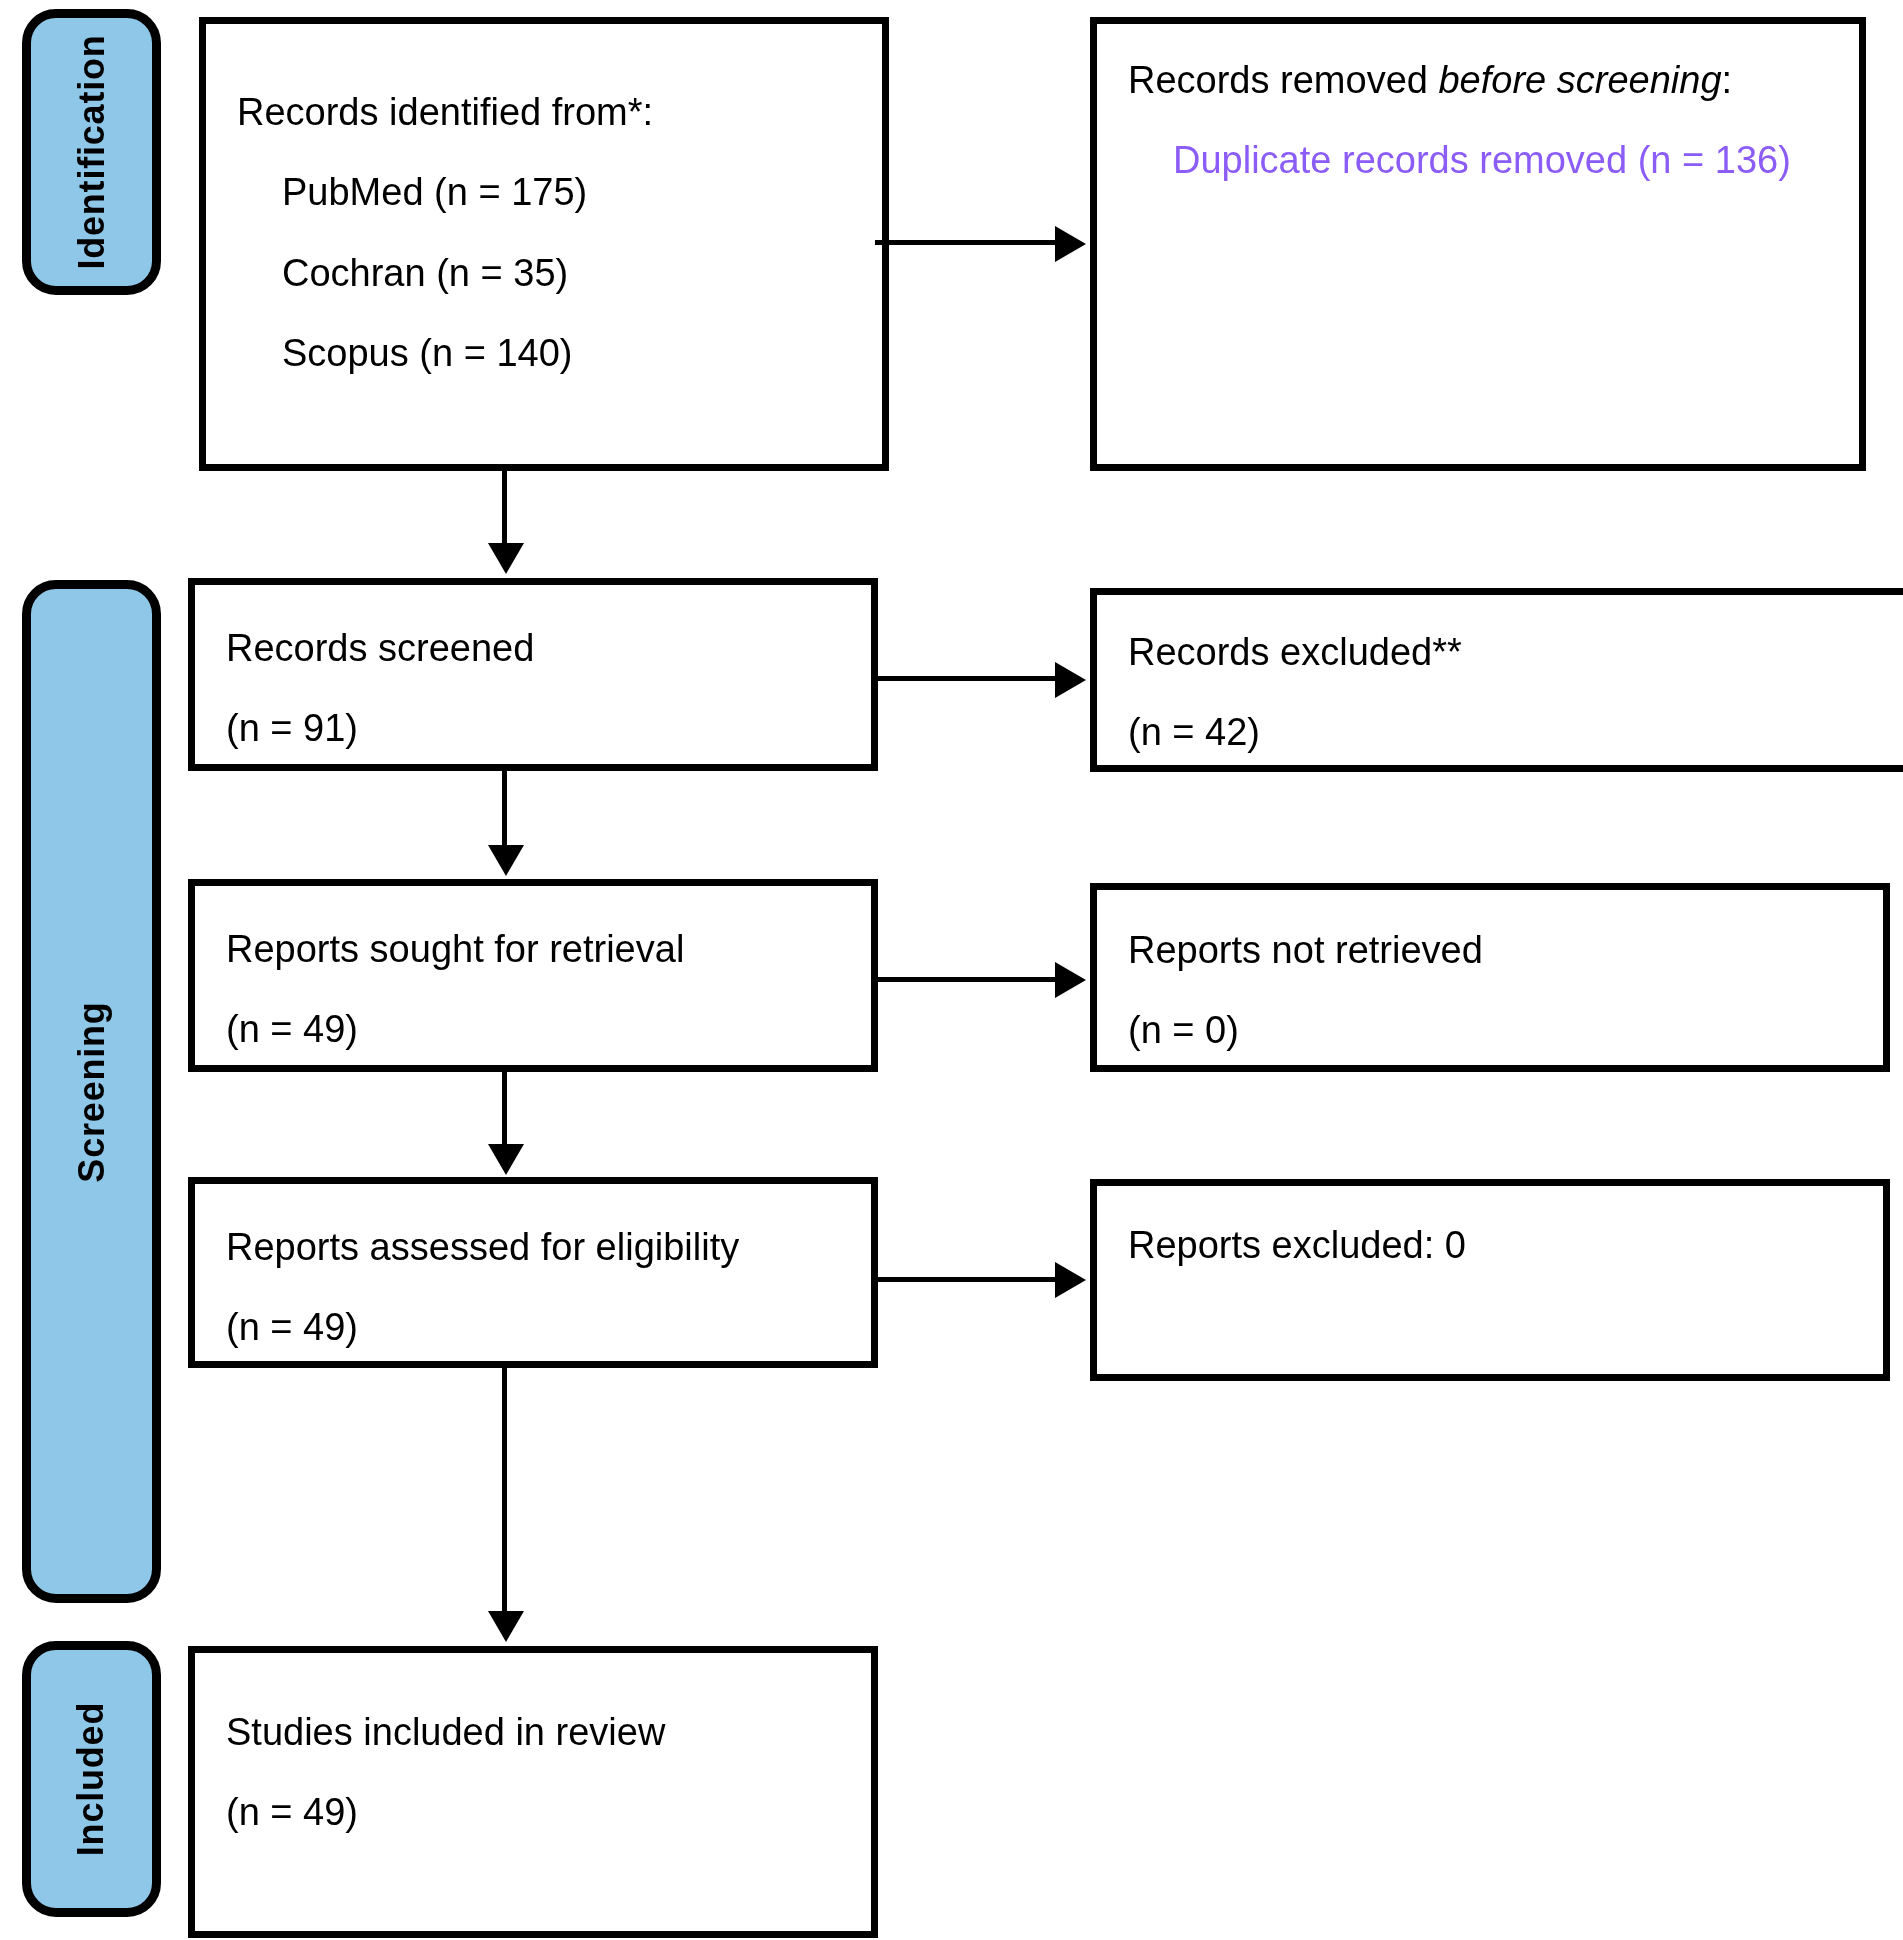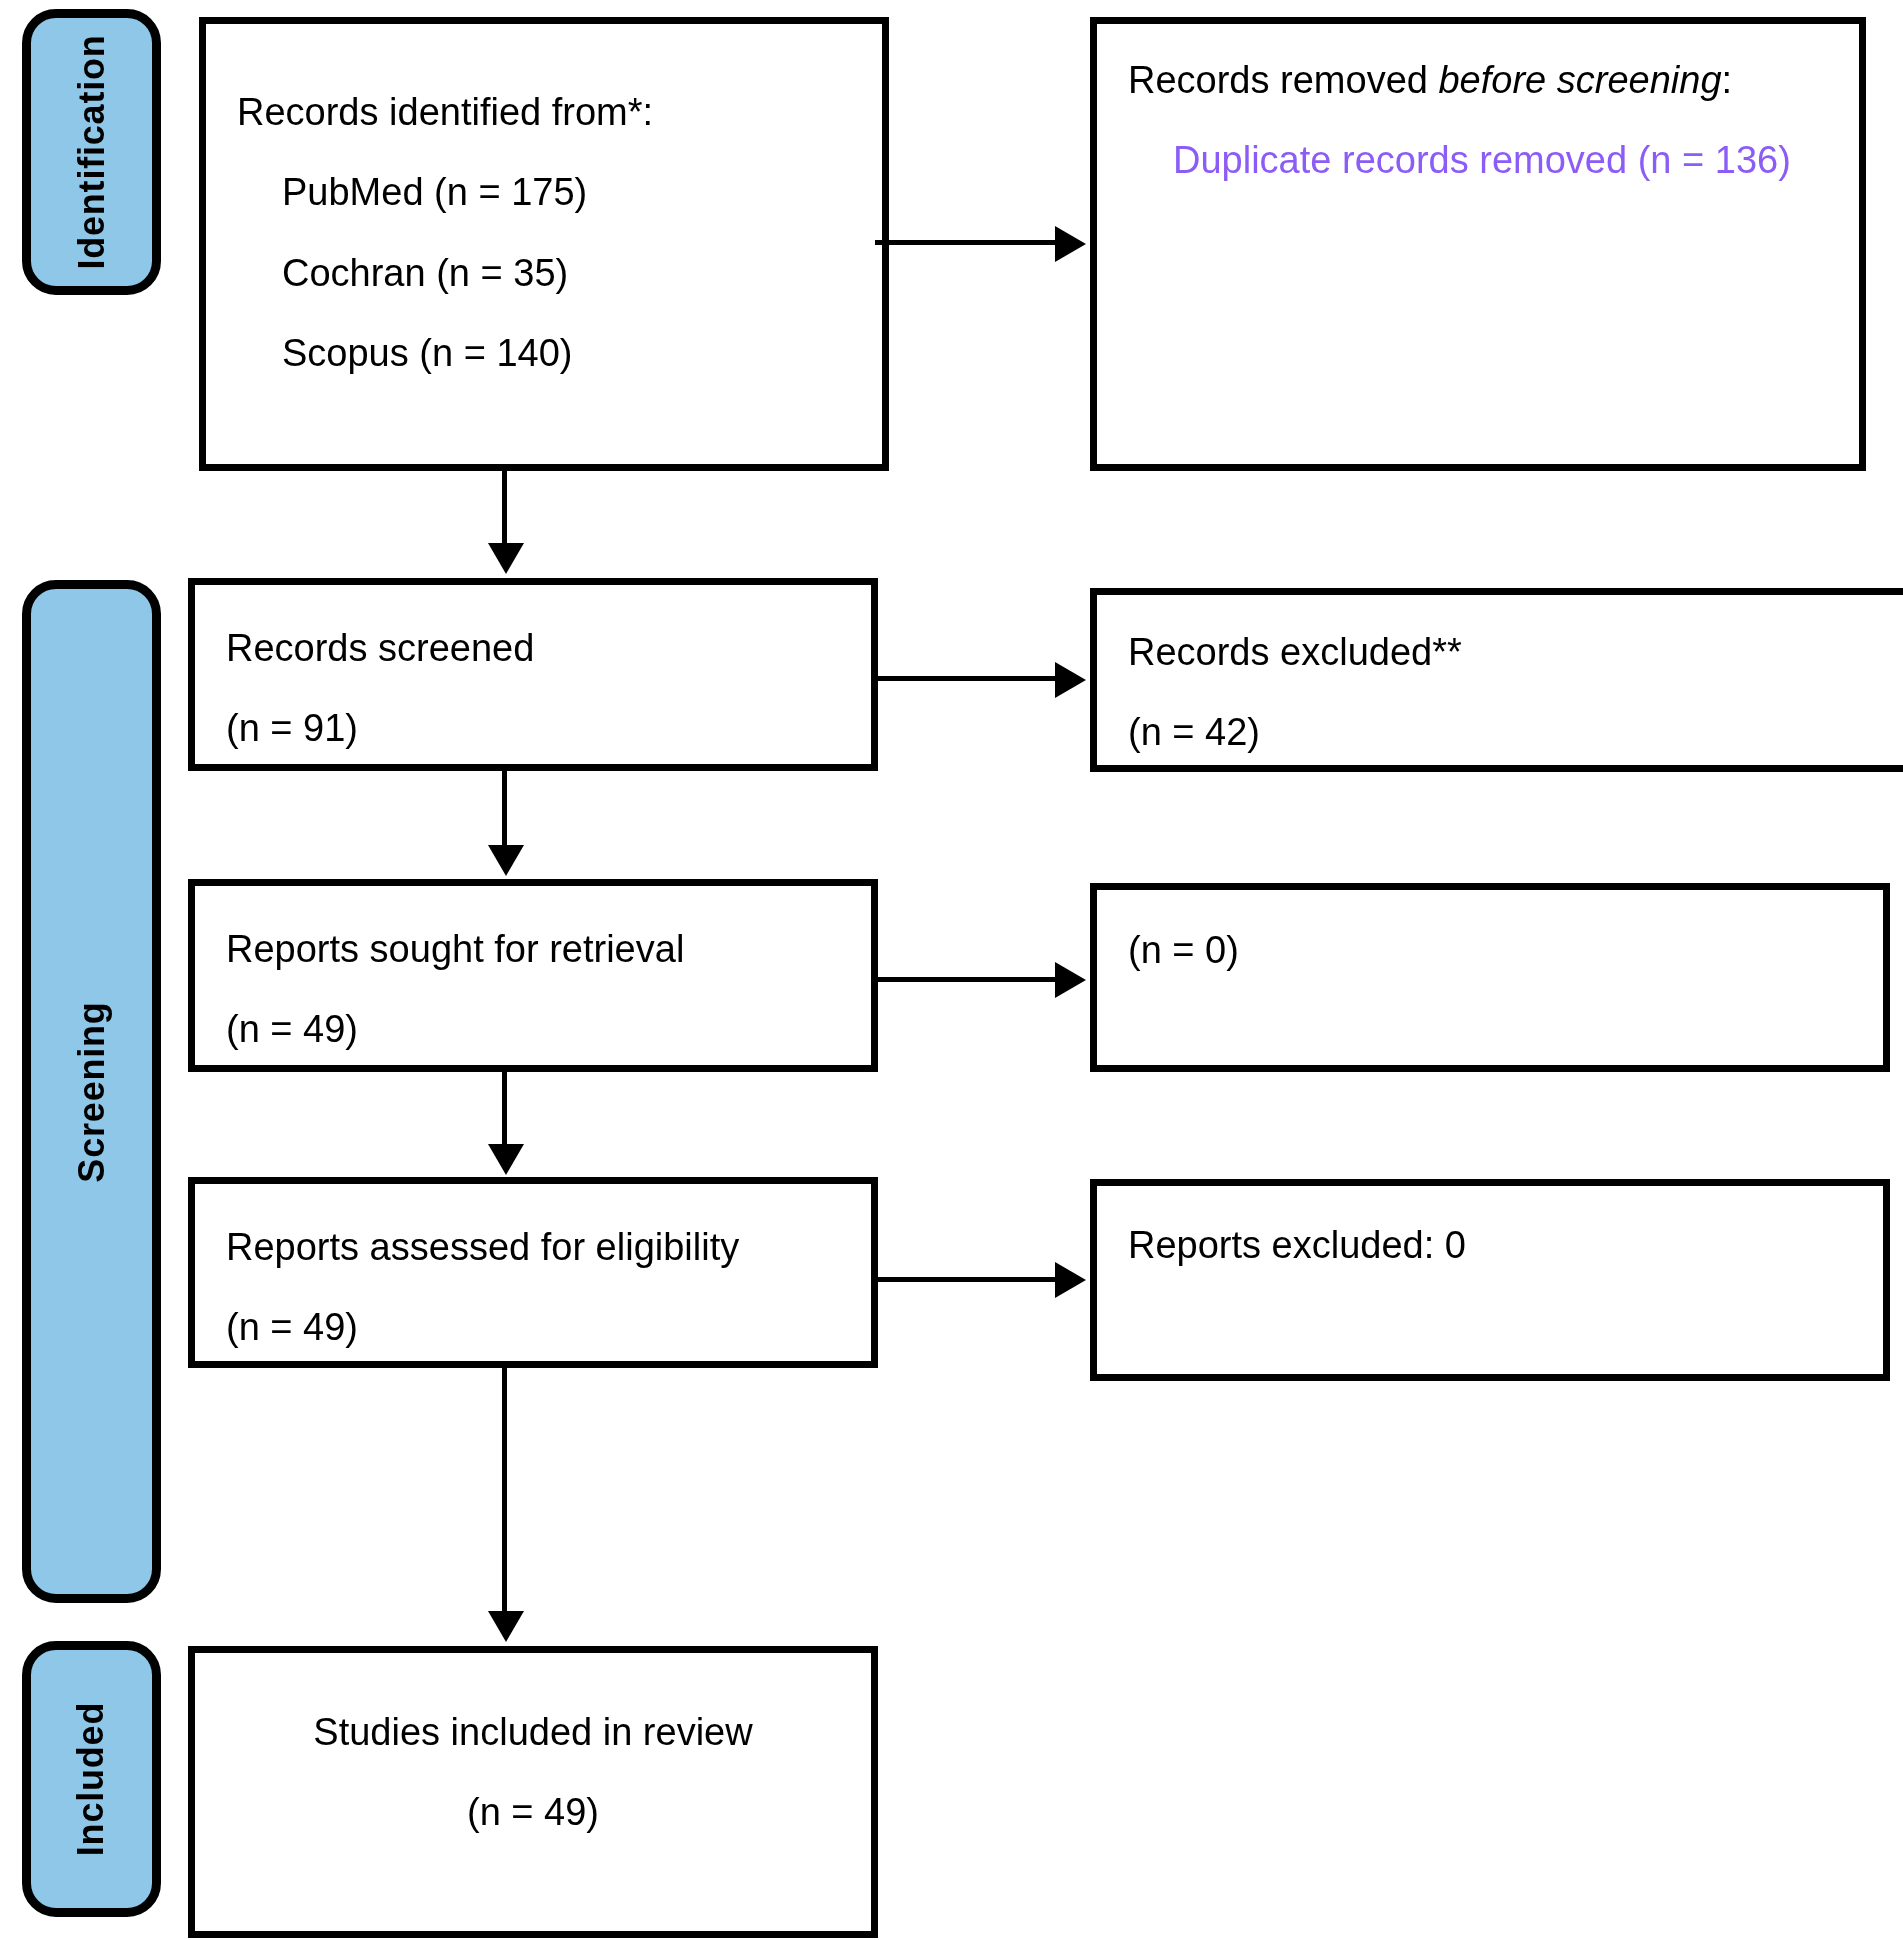--- a/index.html
+++ b/index.html
@@ -148,20 +148,21 @@
 
   <div class="vline" style="left:502px; top:767px; width:5.4px; height:79px;"></div>
   <div class="arrow-down" style="left:488px; top:845px;"></div>
 
   <div class="node-box" style="left:188px; top:879px; width:690px; height:193px; padding-top:37px;">
     <p class="line">Reports sought for retrieval</p>
     <p class="line">(n = 49)</p>
   </div>
 
   <div class="node-box" style="left:1090px; top:883px; width:800px; height:189px; padding-top:34px;">
+    <p class="line">Reports not retrieved</p>
     <p class="line">(n = 0)</p>
   </div>
 
   <div class="hline" style="left:875px; top:977px; width:184px;"></div>
   <div class="arrow-right" style="left:1055px; top:962px;"></div>
 
   <div class="vline" style="left:502px; top:1069px; width:5.4px; height:78px;"></div>
   <div class="arrow-down" style="left:488px; top:1144px;"></div>
 
   <div class="node-box" style="left:188px; top:1177px; width:690px; height:191px; padding-top:37px;">
@@ -172,19 +173,19 @@
   <div class="node-box" style="left:1090px; top:1179px; width:800px; height:202px; padding-top:33px;">
     <p class="line">Reports excluded: 0</p>
   </div>
 
   <div class="hline" style="left:875px; top:1277px; width:184px;"></div>
   <div class="arrow-right" style="left:1055px; top:1262px;"></div>
 
   <div class="vline" style="left:502px; top:1365px; width:5.4px; height:249px;"></div>
   <div class="arrow-down" style="left:488px; top:1611px;"></div>
 
-  <div class="node-box" style="left:188px; top:1646px; width:690px; height:292px; padding-top:53px;text-align:center;">
+  <div class="node-box" style="left:188px; top:1646px; width:690px; height:292px; padding-top:53px;">
     <p class="line">Studies included in review</p>
     <p class="line">(n = 49)</p>
   </div>
 
 </div>
 
 
 </body></html>

